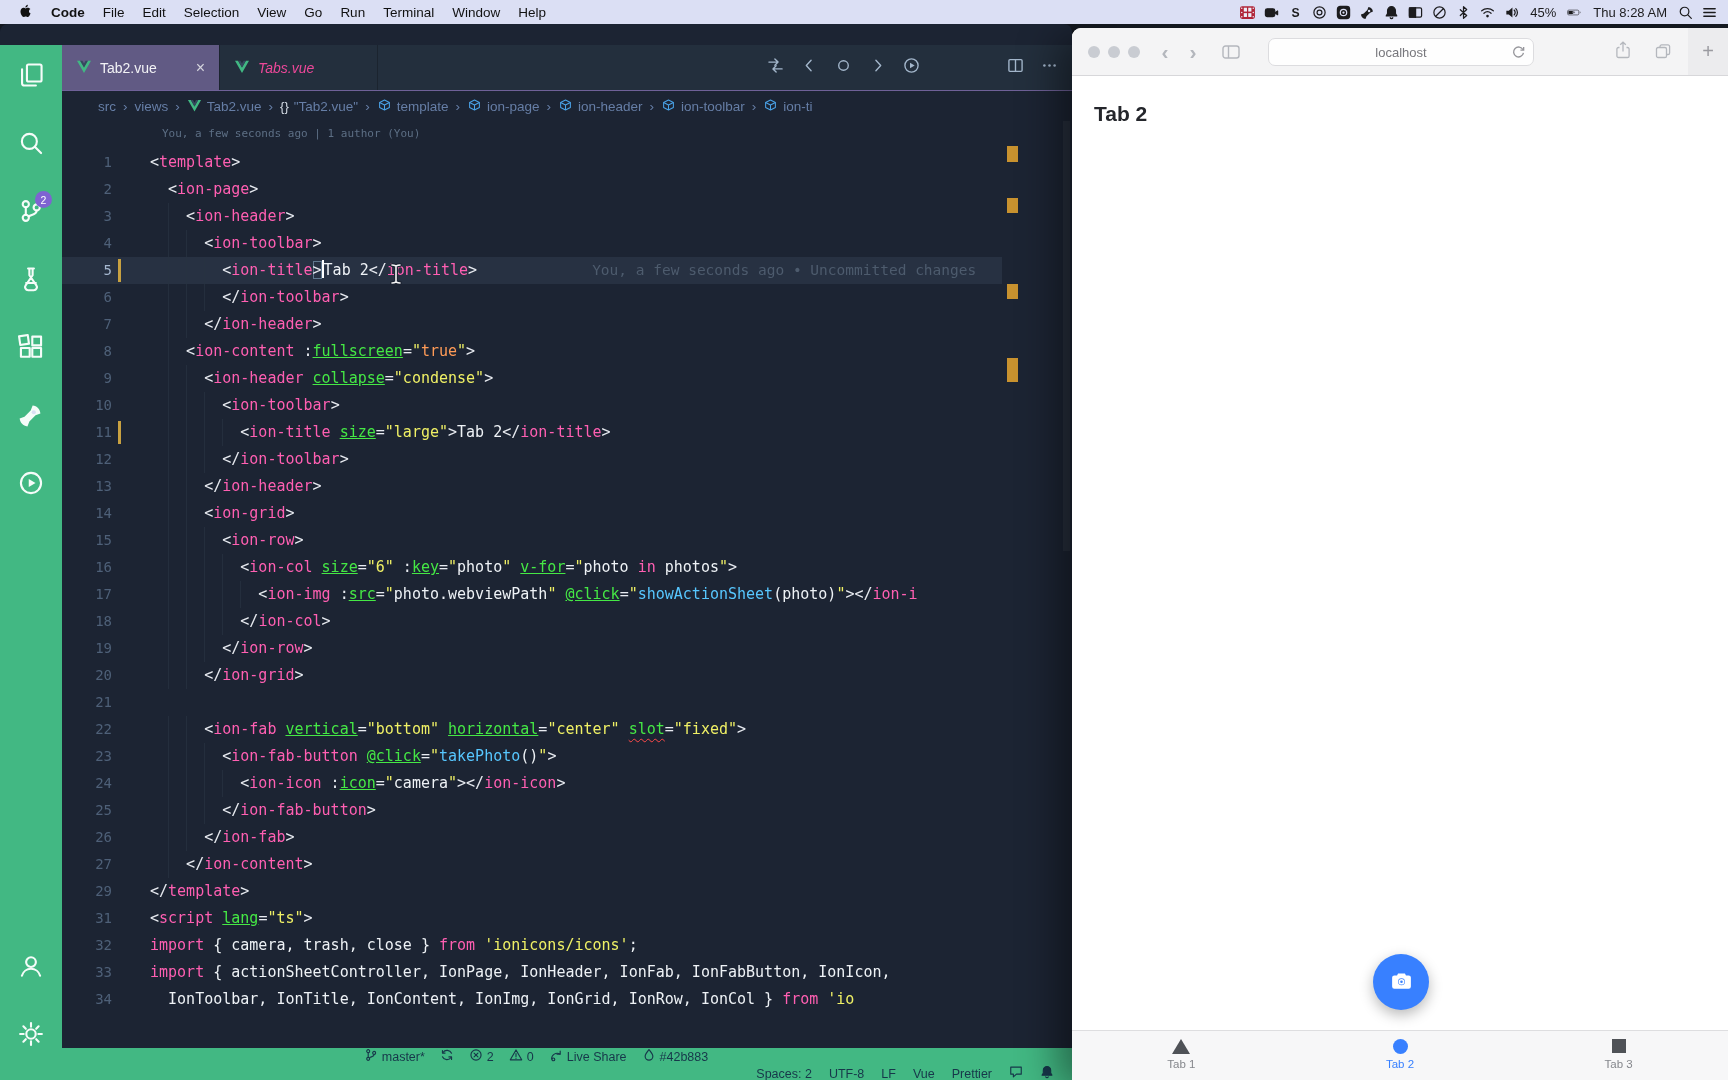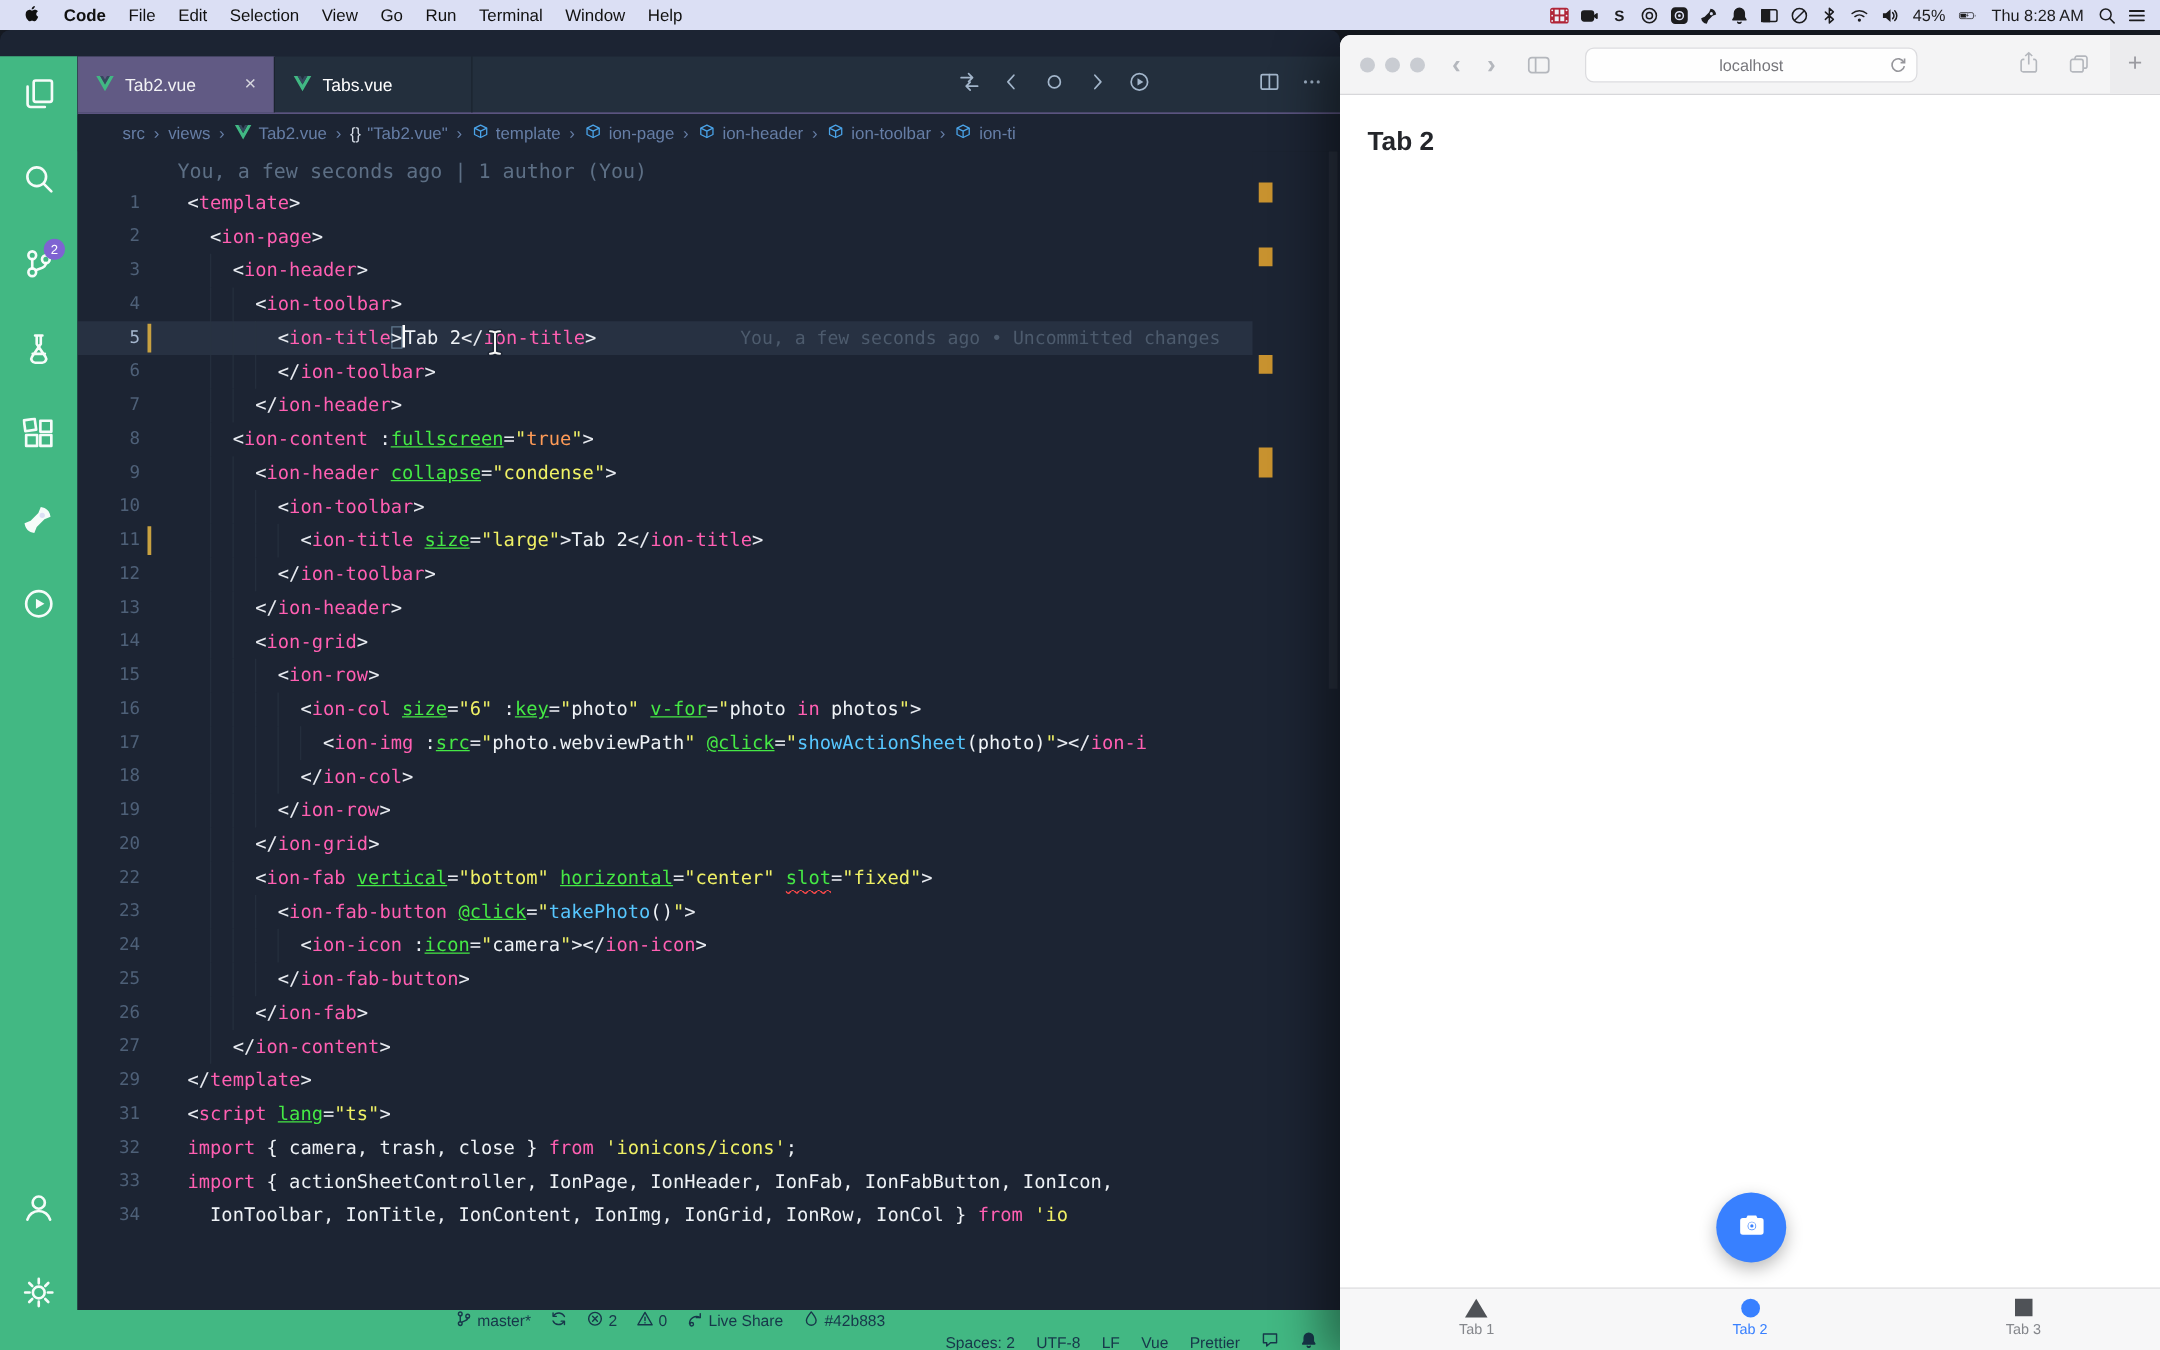--- a/index.html
+++ b/index.html
@@ -25,34 +25,34 @@
   .vs-activity { position:absolute; left:0; top:21px; bottom:32px; width:62px; background:#42b883; display:flex; flex-direction:column; align-items:center; padding-top:16px; gap:40px; }
   .vs-activity .spacer { flex:1; }
   .ai { position:relative; width:28px; height:28px; color:rgba(255,255,255,.95); display:flex; align-items:center; justify-content:center; }
   .ai svg { width:26px; height:26px; }
   .ai .badge { position:absolute; right:-7px; top:-6px; width:17px; height:17px; border-radius:50%; background:#7f63d2; color:#fff; font-size:10.5px; display:flex; align-items:center; justify-content:center; }
 
   .vs-body { position:absolute; left:62px; top:21px; right:0; bottom:32px; overflow:hidden; background:#1c2433; }
   .vs-tabstrip { position:absolute; left:0; top:0; right:0; height:46px; background:#232f3d; border-bottom:1px solid #6f6198; display:flex; align-items:stretch; }
   .tab { display:flex; align-items:center; gap:8px; padding:0 14px; font-size:14px; min-width:158px; border-right:1px solid #1b242f; }
   .tab.active { background:#615a84; color:#f2f2f5; }
-  .tab.inactive { color:#ffffff; }
+  .tab.inactive { color:#ec4899;font-style:italic; }
   .tab .vuei svg { width:16px; height:15px; }
   .tab .closex { margin-left:auto; color:#d6d6de; font-size:16px; padding-left:12px; }
   .tab-actions { margin-left:auto; display:flex; align-items:center; gap:17px; padding-right:14px; color:#a3b6cb; }
   .tab-actions .ta svg { width:17px; height:17px; }
   .tab-actions .gap-big { margin-left:70px; }
 
   .vs-breadcrumbs { position:absolute; left:0; top:47px; right:0; height:29px; display:flex; align-items:center; gap:7px; padding-left:36px; font-size:13.5px; color:#667ea6; white-space:nowrap; overflow:hidden; background:#1c2433; }
   .bc { display:flex; align-items:center; gap:5px; }
   .bc svg { width:15px; height:15px; }
   .bc .braces { color:#d5dce6; font-size:13px; }
 
   .vs-editor { position:absolute; left:0; top:76px; right:0; bottom:0; overflow:hidden; }
-  .codelens { position:absolute; left:80px; top:6px; font-family:"DejaVu Sans Mono", monospace; font-size:16px; color:#5d6f85; }
+  .codelens { position:absolute; left:100px; top:6px; font-family:"DejaVu Sans Mono", monospace; font-size:11px; color:#5d6f85; }
   .code-lines { position:absolute; left:0; top:28px; right:0; }
   .cl-line { position:relative; height:27px; line-height:27px; font-family:"DejaVu Sans Mono", monospace; font-size:15px; white-space:pre; }
   .cl-line.current { background:rgba(120,146,180,.12); }
   .cl-line .ln { position:absolute; left:0; width:50px; text-align:right; color:#4e6078; font-size:14px; }
   .cl-line.current .ln { color:#a5b7cf; }
   .cl-line .gmark { position:absolute; left:56px; top:2px; bottom:2px; width:3px; background:#c8a141; }
   .cl-line .guide { position:absolute; top:0; bottom:0; width:1px; background:#2833423; background:#283342; opacity:.7; }
   .cl-line .codetxt { position:absolute; left:88px; }
   .tok.tag { color:#ff5fb2; } .tok.pun { color:#e8ebf1; } .tok.attr { color:#45e845;text-decoration:underline; }
   .tok.str { color:#eff065; } .tok.bool { color:#ff9b57; } .tok.id { color:#eef2f6; }
@@ -411,20 +411,21 @@
           <div class="cl-line"><span class="ln">11</span><span class="gmark"></span><span class="guide" style="left: 106px;"></span><span class="guide" style="left: 124px;"></span><span class="guide" style="left: 142px;"></span><span class="guide" style="left: 160px;"></span><span class="codetxt"><span class="tok pun">          &lt;</span><span class="tok tag">ion-title</span><span class="tok pun"> </span><span class="tok attr">size</span><span class="tok pun">=</span><span class="tok str">"large"</span><span class="tok pun">&gt;</span><span class="tok txt">Tab 2</span><span class="tok pun">&lt;/</span><span class="tok tag">ion-title</span><span class="tok pun">&gt;</span></span></div>
           <div class="cl-line"><span class="ln">12</span><span class="guide" style="left: 106px;"></span><span class="guide" style="left: 124px;"></span><span class="guide" style="left: 142px;"></span><span class="codetxt"><span class="tok pun">        &lt;/</span><span class="tok tag">ion-toolbar</span><span class="tok pun">&gt;</span></span></div>
           <div class="cl-line"><span class="ln">13</span><span class="guide" style="left: 106px;"></span><span class="guide" style="left: 124px;"></span><span class="codetxt"><span class="tok pun">      &lt;/</span><span class="tok tag">ion-header</span><span class="tok pun">&gt;</span></span></div>
           <div class="cl-line"><span class="ln">14</span><span class="guide" style="left: 106px;"></span><span class="guide" style="left: 124px;"></span><span class="codetxt"><span class="tok pun">      &lt;</span><span class="tok tag">ion-grid</span><span class="tok pun">&gt;</span></span></div>
           <div class="cl-line"><span class="ln">15</span><span class="guide" style="left: 106px;"></span><span class="guide" style="left: 124px;"></span><span class="guide" style="left: 142px;"></span><span class="codetxt"><span class="tok pun">        &lt;</span><span class="tok tag">ion-row</span><span class="tok pun">&gt;</span></span></div>
           <div class="cl-line"><span class="ln">16</span><span class="guide" style="left: 106px;"></span><span class="guide" style="left: 124px;"></span><span class="guide" style="left: 142px;"></span><span class="guide" style="left: 160px;"></span><span class="codetxt"><span class="tok pun">          &lt;</span><span class="tok tag">ion-col</span><span class="tok pun"> </span><span class="tok attr">size</span><span class="tok pun">=</span><span class="tok str">"6"</span><span class="tok pun"> :</span><span class="tok attr">key</span><span class="tok pun">=</span><span class="tok str">"</span><span class="tok id">photo</span><span class="tok str">"</span><span class="tok pun"> </span><span class="tok attr">v-for</span><span class="tok pun">=</span><span class="tok str">"</span><span class="tok id">photo </span><span class="tok kw">in</span><span class="tok id"> photos</span><span class="tok str">"</span><span class="tok pun">&gt;</span></span></div>
           <div class="cl-line"><span class="ln">17</span><span class="guide" style="left: 106px;"></span><span class="guide" style="left: 124px;"></span><span class="guide" style="left: 142px;"></span><span class="guide" style="left: 160px;"></span><span class="guide" style="left: 178px;"></span><span class="codetxt"><span class="tok pun">            &lt;</span><span class="tok tag">ion-img</span><span class="tok pun"> :</span><span class="tok attr">src</span><span class="tok pun">=</span><span class="tok str">"</span><span class="tok id">photo.webviewPath</span><span class="tok str">"</span><span class="tok pun"> </span><span class="tok attr">@click</span><span class="tok pun">=</span><span class="tok str">"</span><span class="tok fn">showActionSheet</span><span class="tok id">(photo)</span><span class="tok str">"</span><span class="tok pun">&gt;</span><span class="tok pun">&lt;/</span><span class="tok tag">ion-i</span></span></div>
           <div class="cl-line"><span class="ln">18</span><span class="guide" style="left: 106px;"></span><span class="guide" style="left: 124px;"></span><span class="guide" style="left: 142px;"></span><span class="guide" style="left: 160px;"></span><span class="codetxt"><span class="tok pun">          &lt;/</span><span class="tok tag">ion-col</span><span class="tok pun">&gt;</span></span></div>
           <div class="cl-line"><span class="ln">19</span><span class="guide" style="left: 106px;"></span><span class="guide" style="left: 124px;"></span><span class="guide" style="left: 142px;"></span><span class="codetxt"><span class="tok pun">        &lt;/</span><span class="tok tag">ion-row</span><span class="tok pun">&gt;</span></span></div>
           <div class="cl-line"><span class="ln">20</span><span class="guide" style="left: 106px;"></span><span class="guide" style="left: 124px;"></span><span class="codetxt"><span class="tok pun">      &lt;/</span><span class="tok tag">ion-grid</span><span class="tok pun">&gt;</span></span></div>
+          <div class="cl-line"><span class="ln">21</span><span class="codetxt"></span></div>
           <div class="cl-line"><span class="ln">22</span><span class="guide" style="left: 106px;"></span><span class="guide" style="left: 124px;"></span><span class="codetxt"><span class="tok pun">      &lt;</span><span class="tok tag">ion-fab</span><span class="tok pun"> </span><span class="tok attr">vertical</span><span class="tok pun">=</span><span class="tok str">"bottom"</span><span class="tok pun"> </span><span class="tok attr">horizontal</span><span class="tok pun">=</span><span class="tok str">"center"</span><span class="tok pun"> </span><span class="tok err">slot</span><span class="tok pun">=</span><span class="tok str">"fixed"</span><span class="tok pun">&gt;</span></span></div>
           <div class="cl-line"><span class="ln">23</span><span class="guide" style="left: 106px;"></span><span class="guide" style="left: 124px;"></span><span class="guide" style="left: 142px;"></span><span class="codetxt"><span class="tok pun">        &lt;</span><span class="tok tag">ion-fab-button</span><span class="tok pun"> </span><span class="tok attr">@click</span><span class="tok pun">=</span><span class="tok str">"</span><span class="tok fn">takePhoto</span><span class="tok id">()</span><span class="tok str">"</span><span class="tok pun">&gt;</span></span></div>
           <div class="cl-line"><span class="ln">24</span><span class="guide" style="left: 106px;"></span><span class="guide" style="left: 124px;"></span><span class="guide" style="left: 142px;"></span><span class="guide" style="left: 160px;"></span><span class="codetxt"><span class="tok pun">          &lt;</span><span class="tok tag">ion-icon</span><span class="tok pun"> :</span><span class="tok attr">icon</span><span class="tok pun">=</span><span class="tok str">"</span><span class="tok id">camera</span><span class="tok str">"</span><span class="tok pun">&gt;</span><span class="tok pun">&lt;/</span><span class="tok tag">ion-icon</span><span class="tok pun">&gt;</span></span></div>
           <div class="cl-line"><span class="ln">25</span><span class="guide" style="left: 106px;"></span><span class="guide" style="left: 124px;"></span><span class="guide" style="left: 142px;"></span><span class="codetxt"><span class="tok pun">        &lt;/</span><span class="tok tag">ion-fab-button</span><span class="tok pun">&gt;</span></span></div>
           <div class="cl-line"><span class="ln">26</span><span class="guide" style="left: 106px;"></span><span class="guide" style="left: 124px;"></span><span class="codetxt"><span class="tok pun">      &lt;/</span><span class="tok tag">ion-fab</span><span class="tok pun">&gt;</span></span></div>
           <div class="cl-line"><span class="ln">27</span><span class="guide" style="left: 106px;"></span><span class="codetxt"><span class="tok pun">    &lt;/</span><span class="tok tag">ion-content</span><span class="tok pun">&gt;</span></span></div>
           <div class="cl-line"><span class="ln">29</span><span class="codetxt"><span class="tok pun">&lt;/</span><span class="tok tag">template</span><span class="tok pun">&gt;</span></span></div>
           <div class="cl-line"><span class="ln">31</span><span class="codetxt"><span class="tok pun">&lt;</span><span class="tok tag">script</span><span class="tok pun"> </span><span class="tok attr">lang</span><span class="tok pun">=</span><span class="tok str">"ts"</span><span class="tok pun">&gt;</span></span></div>
           <div class="cl-line"><span class="ln">32</span><span class="codetxt"><span class="tok kw">import</span><span class="tok id"> { camera, trash, close } </span><span class="tok kw">from</span><span class="tok id"> </span><span class="tok str">'ionicons/icons'</span><span class="tok id">;</span></span></div>
           <div class="cl-line"><span class="ln">33</span><span class="codetxt"><span class="tok kw">import</span><span class="tok id"> { actionSheetController, IonPage, IonHeader, IonFab, IonFabButton, IonIcon,</span></span></div>

